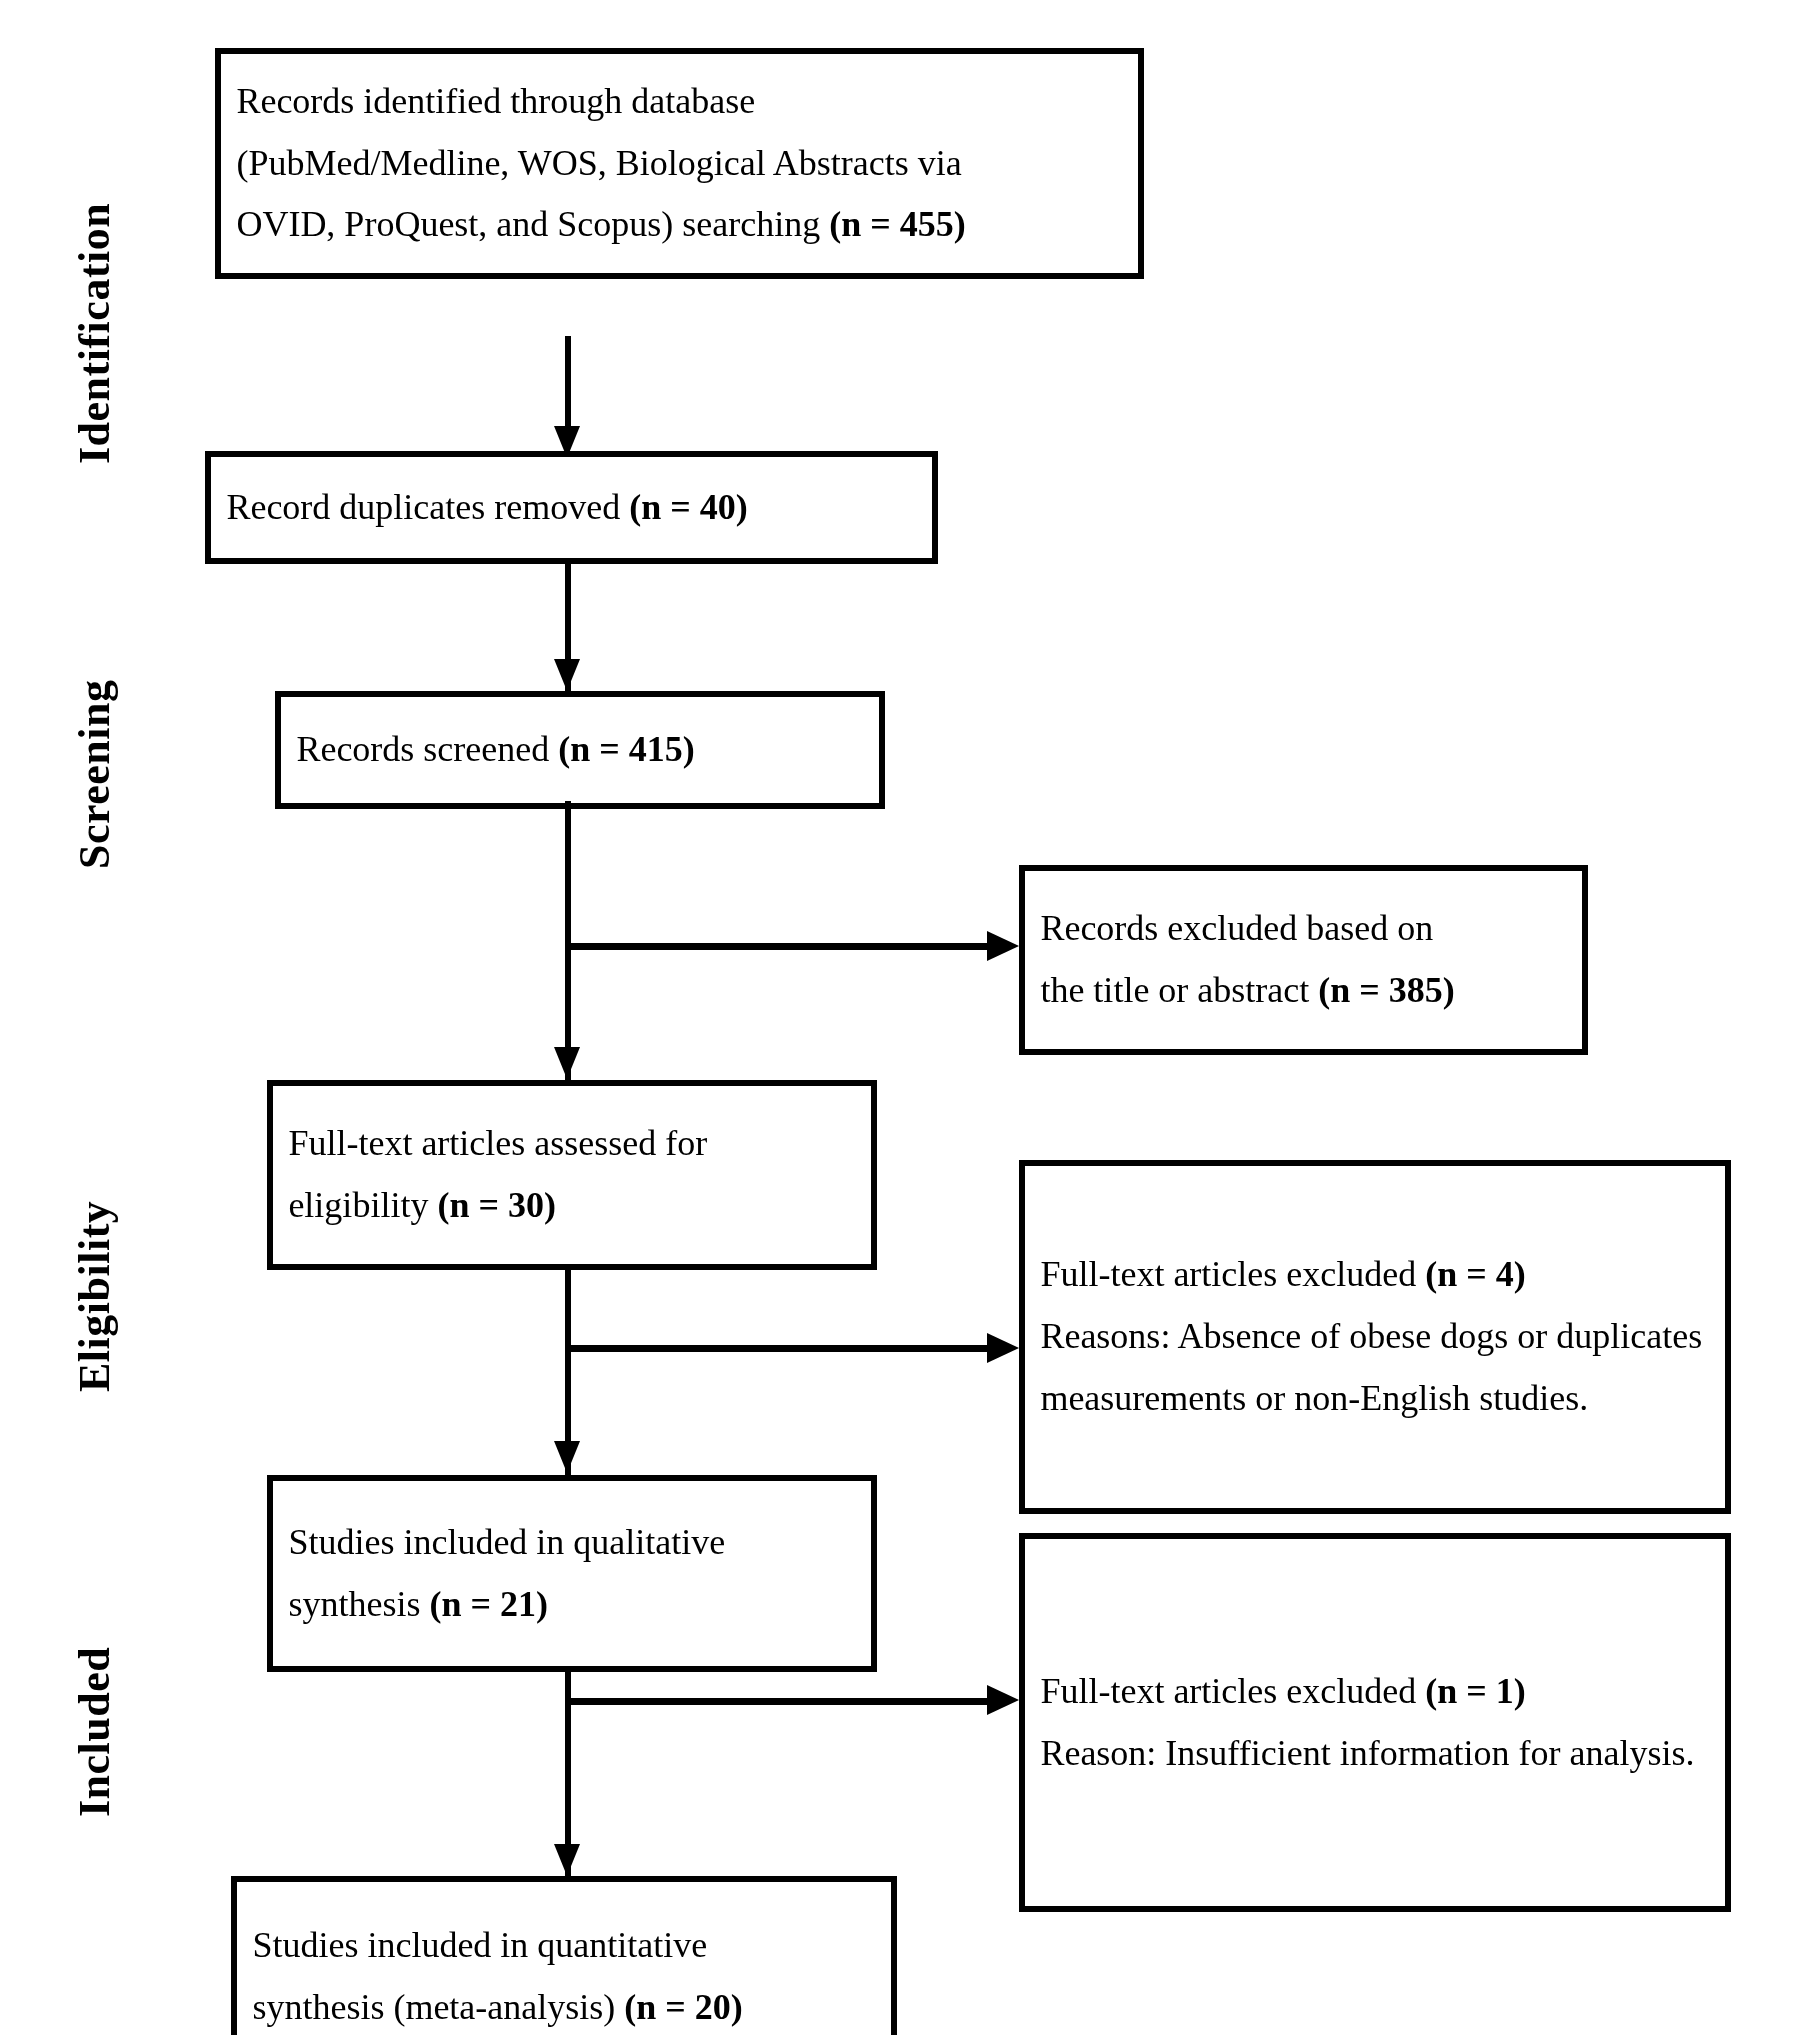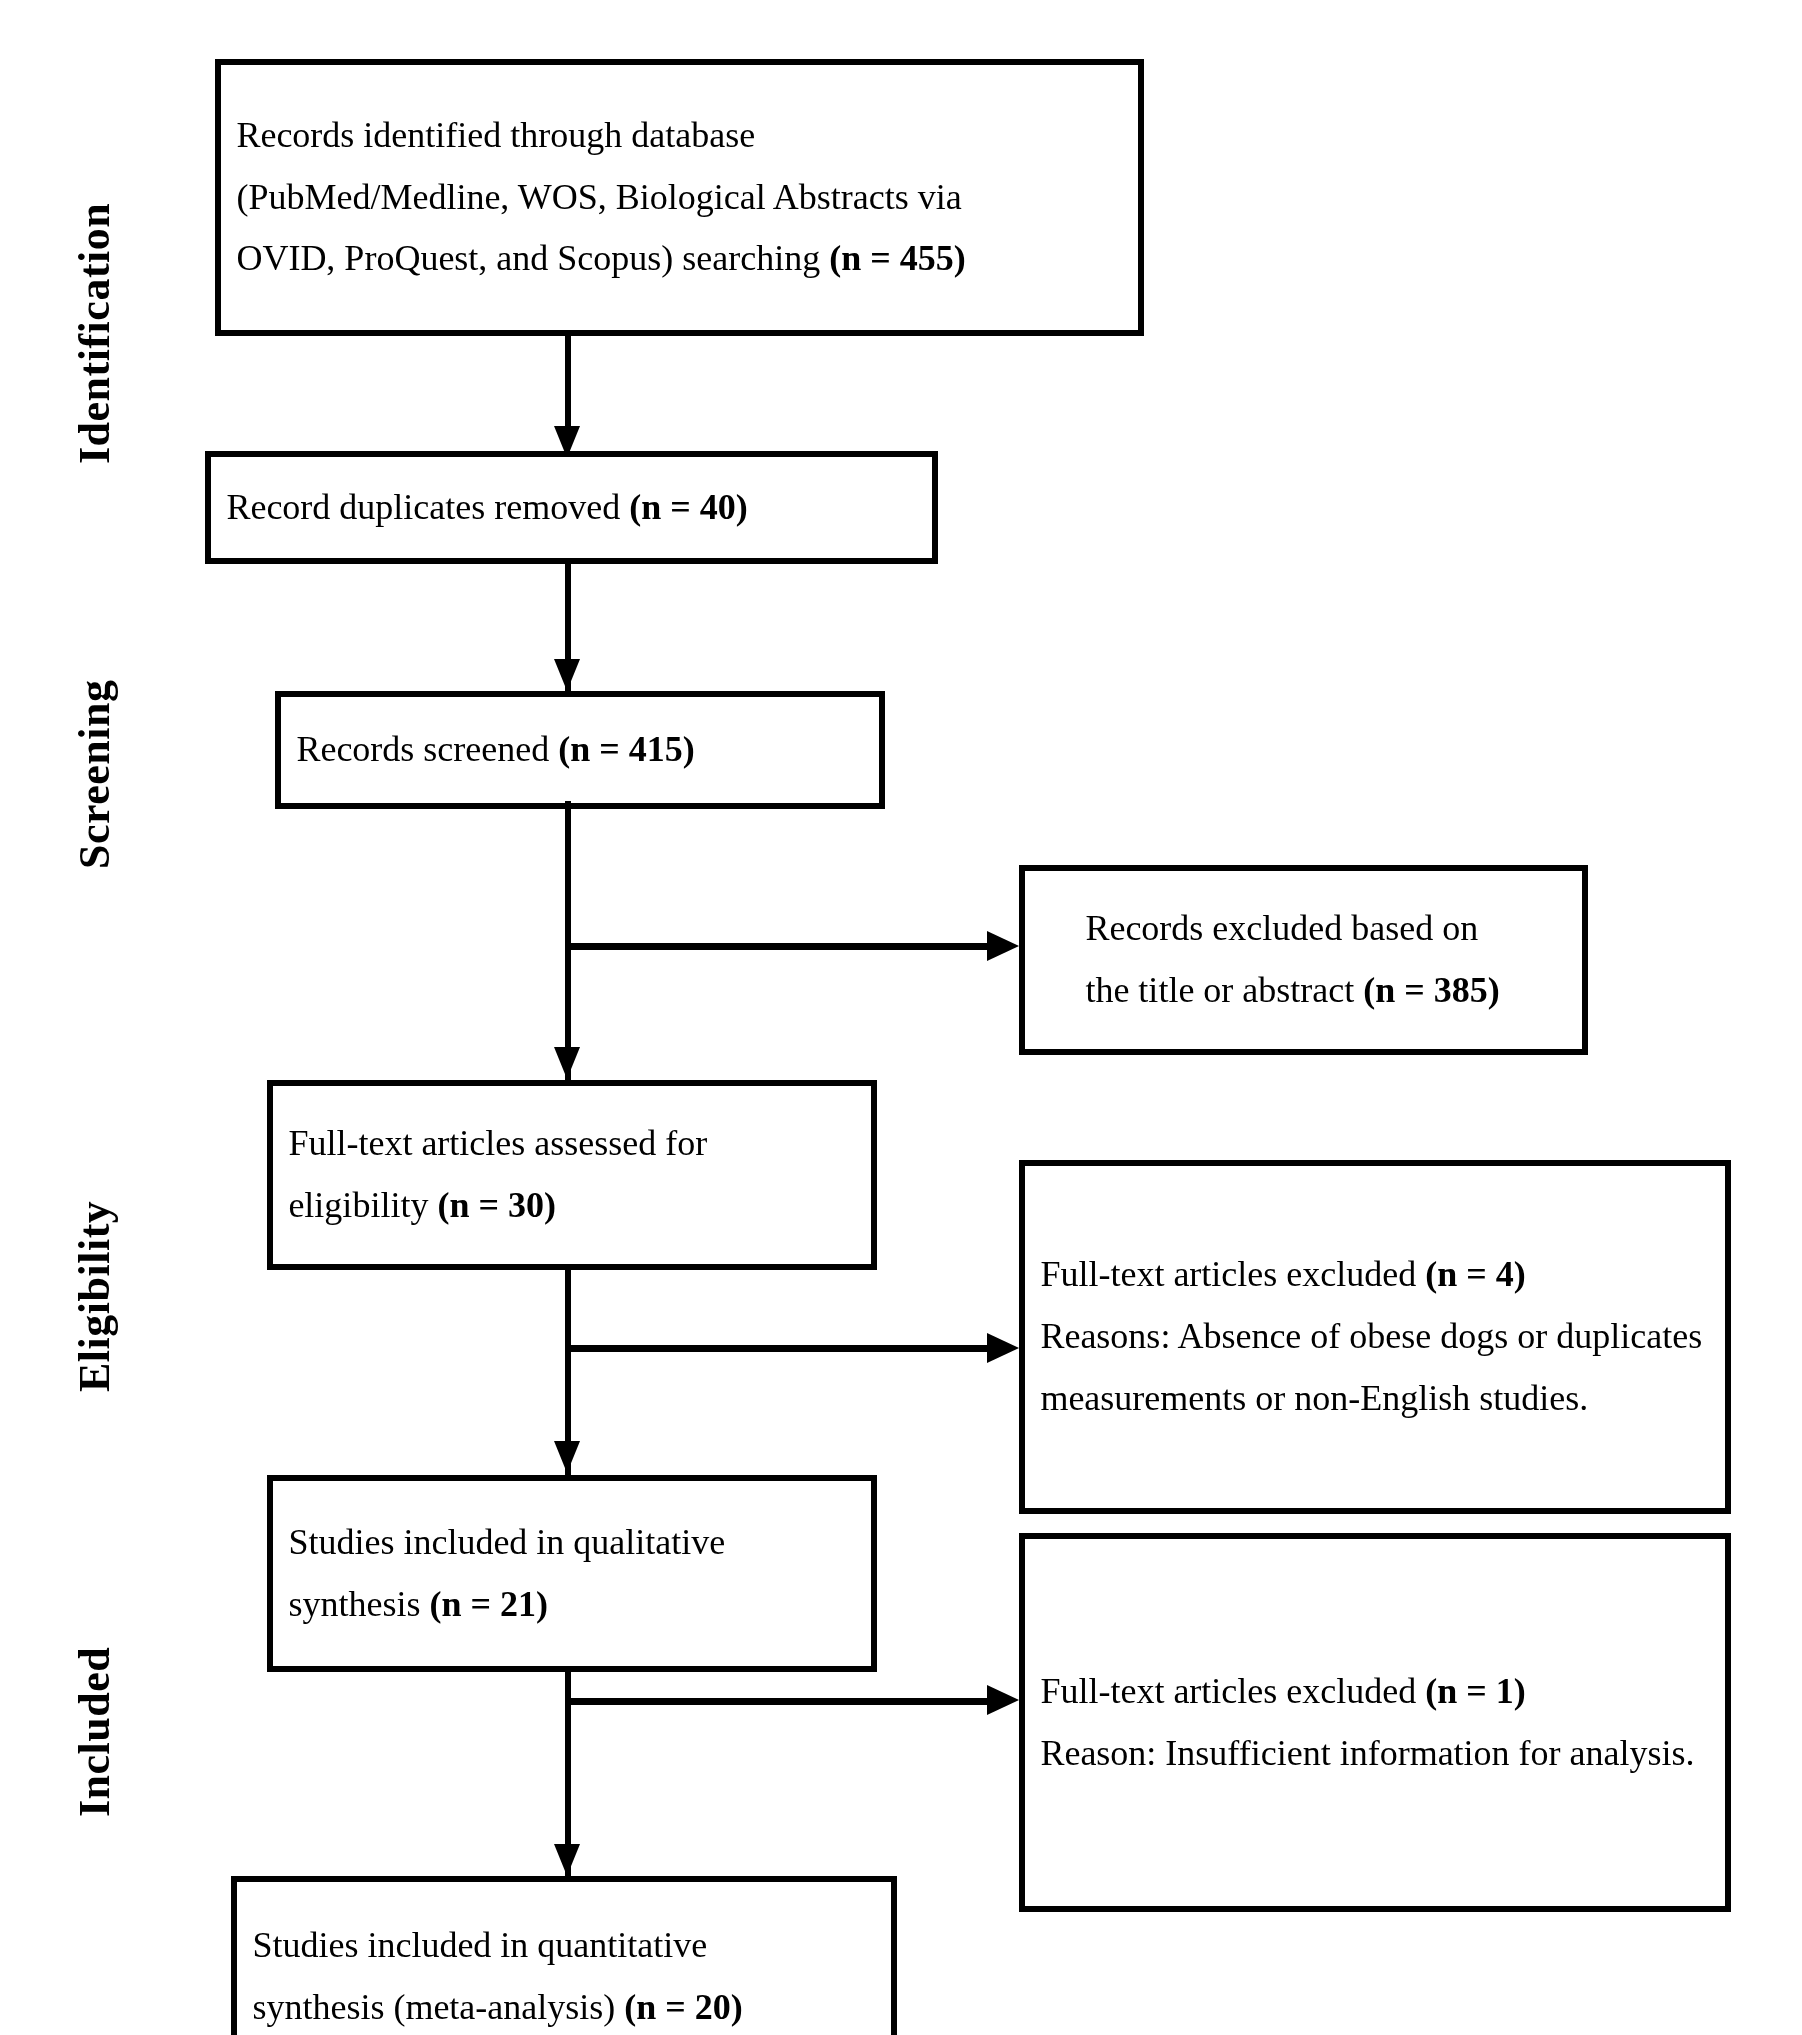--- a/index.html
+++ b/index.html
@@ -88,21 +88,21 @@
 <div id="canvas">
 
   <div class="stage-label" style="left:117px; top:420px;">Identification</div>
 
   <div class="stage-label" style="left:117px; top:825px;">Screening</div>
 
   <div class="stage-label" style="left:117px; top:1348px;">Eligibility</div>
 
   <div class="stage-label" style="left:117px; top:1773px;">Included</div>
 
-  <div class="flow-box" style="left:215px; top:59px; width:929px; height:277px;">
+  <div class="flow-box" style="left:215px; top:48px; width:929px; height:231px;">
     <div class="box-text">Records identified through database</div>
     <div class="box-text">(PubMed/Medline, WOS, Biological Abstracts via</div>
     <div class="box-text">
       <span>OVID, ProQuest, and Scopus) searching </span><b>(n = 455)</b>
     </div>
   </div>
 
   <div class="vline" style="left:565px; top:336px; height:105px;"></div>
   <div class="arrow-down" style="left:554px; top:426px;"></div>
 
@@ -120,21 +120,21 @@
       <span>Records screened </span><b>(n = 415)</b>
     </div>
   </div>
 
   <div class="vline" style="left:565px; top:801px; height:279px;"></div>
   <div class="arrow-down" style="left:554px; top:1047px;"></div>
 
   <div class="hline" style="left:565px; top:943px; width:425px;"></div>
   <div class="arrow-right" style="left:987px; top:931px;"></div>
 
-  <div class="flow-box" style="left:1019px; top:865px; width:569px; height:190px;padding-left:45px;">
+  <div class="flow-box" style="left:1019px; top:865px; width:569px; height:190px;">
     <div class="box-text">Records excluded based on</div>
     <div class="box-text">
       <span>the title or abstract </span><b>(n = 385)</b>
     </div>
   </div>
 
   <div class="flow-box" style="left:267px; top:1080px; width:610px; height:190px;">
     <div class="box-text">Full-text articles assessed for</div>
     <div class="box-text">
       <span>eligibility </span><b>(n = 30)</b>

